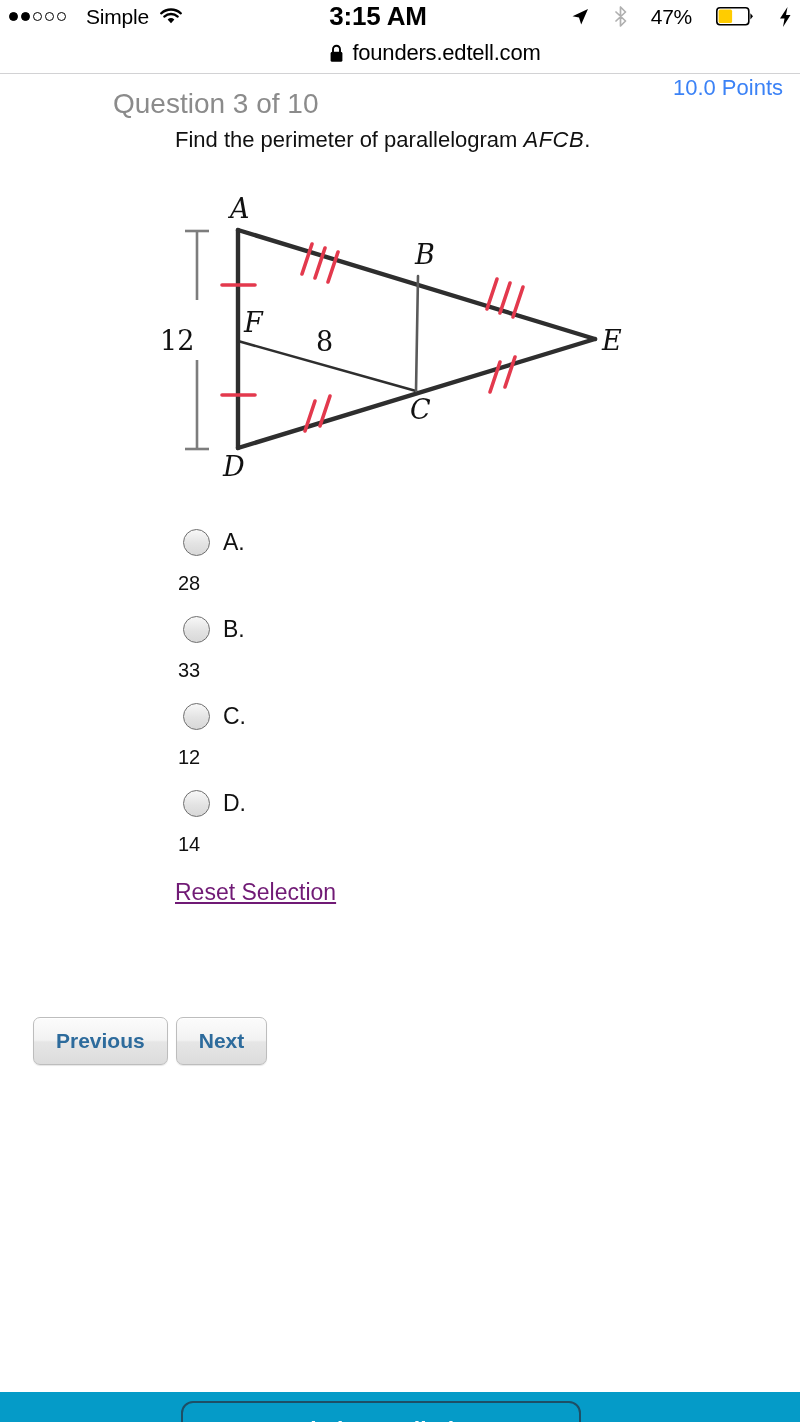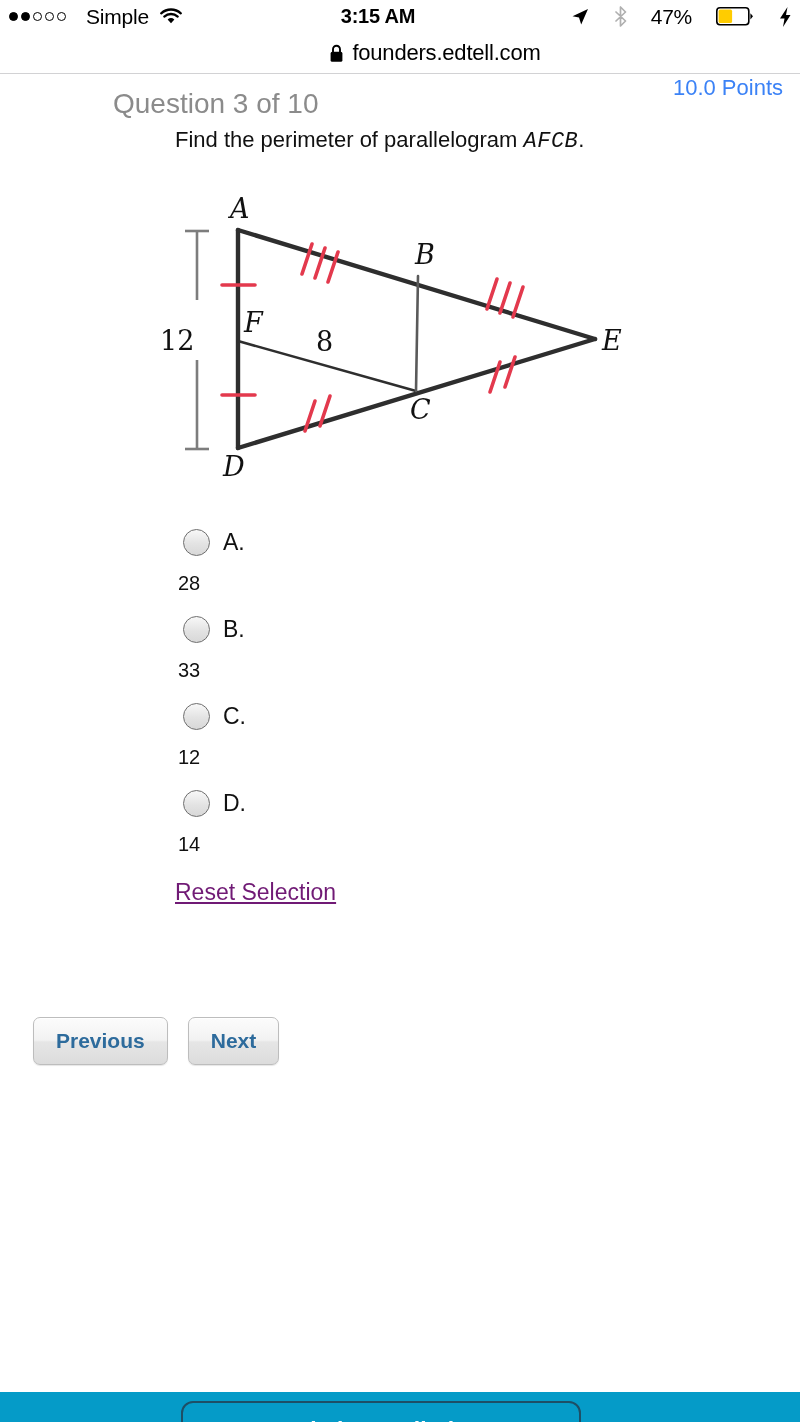--- a/index.html
+++ b/index.html
@@ -38,21 +38,21 @@
     border: 1.4px solid #000; box-sizing: border-box;
   }
   .dot.filled { background: #000; }
   .carrier { font-size: 21px; letter-spacing: -0.2px; color:#000;margin-left:12px; }
   .wifi-icon { margin-left: 6px; display: flex; align-items: center; }
 
   .status-center {
     position: absolute;
     left: 0; top: 0; width: 756px; height: 33px;
     display: flex; align-items: center; justify-content: center;
-    font-size: 20px; font-weight: bold; letter-spacing: -0.2px;
+    font-size: 26px; font-weight: bold; letter-spacing: -0.2px;
   }
   .status-right {
     position: absolute;
     right: 8px; top: 0; height: 33px;
     display: flex; align-items: center; gap: 24px;
   }
   .loc-icon { display:flex; align-items:center; }
   .bt-icon { display:flex; align-items:center; }
   .batt-pct { font-size: 21px; letter-spacing:-0.3px; }
   .batt-icon { display:flex; align-items:center; }
@@ -98,21 +98,21 @@
     font-weight: 500;
   }
 
   .qtext {
     position: absolute;
     left: 175px; top: 53px;
     font-size: 22px;
     color: #111;
   }
   .mathit {
-    font-family: Liberation Mono, monospace;
+    font-family: Liberation Sans, sans-serif;
     font-style: italic;
     font-size: 22px;
     letter-spacing: 0.5px;
   }
 
   
   .diagram {
     position: absolute;
     left: 160px; top: 110px;
     width: 500px; height: 300px;
@@ -156,21 +156,21 @@
     color: #701a75;
     text-decoration: underline;
     cursor: pointer;
   }
 
   
   .navbuttons {
     position: absolute;
     left: 33px; top: 943px;
     display: flex;
-    gap: 20px;
+    gap: 8px;
   }
   .navbtn {
     font-family: "Liberation Sans", sans-serif;
     font-size: 21px;
     font-weight: bold;
     color: #2d6b9c;
     background: linear-gradient(to bottom, #fcfcfc 0%, #f2f2f2 48%, #e6e6e6 52%, #dcdcdc 100%);
     border: 1px solid #bdbdbd;
     border-radius: 7px;
     padding: 11px 22px;

